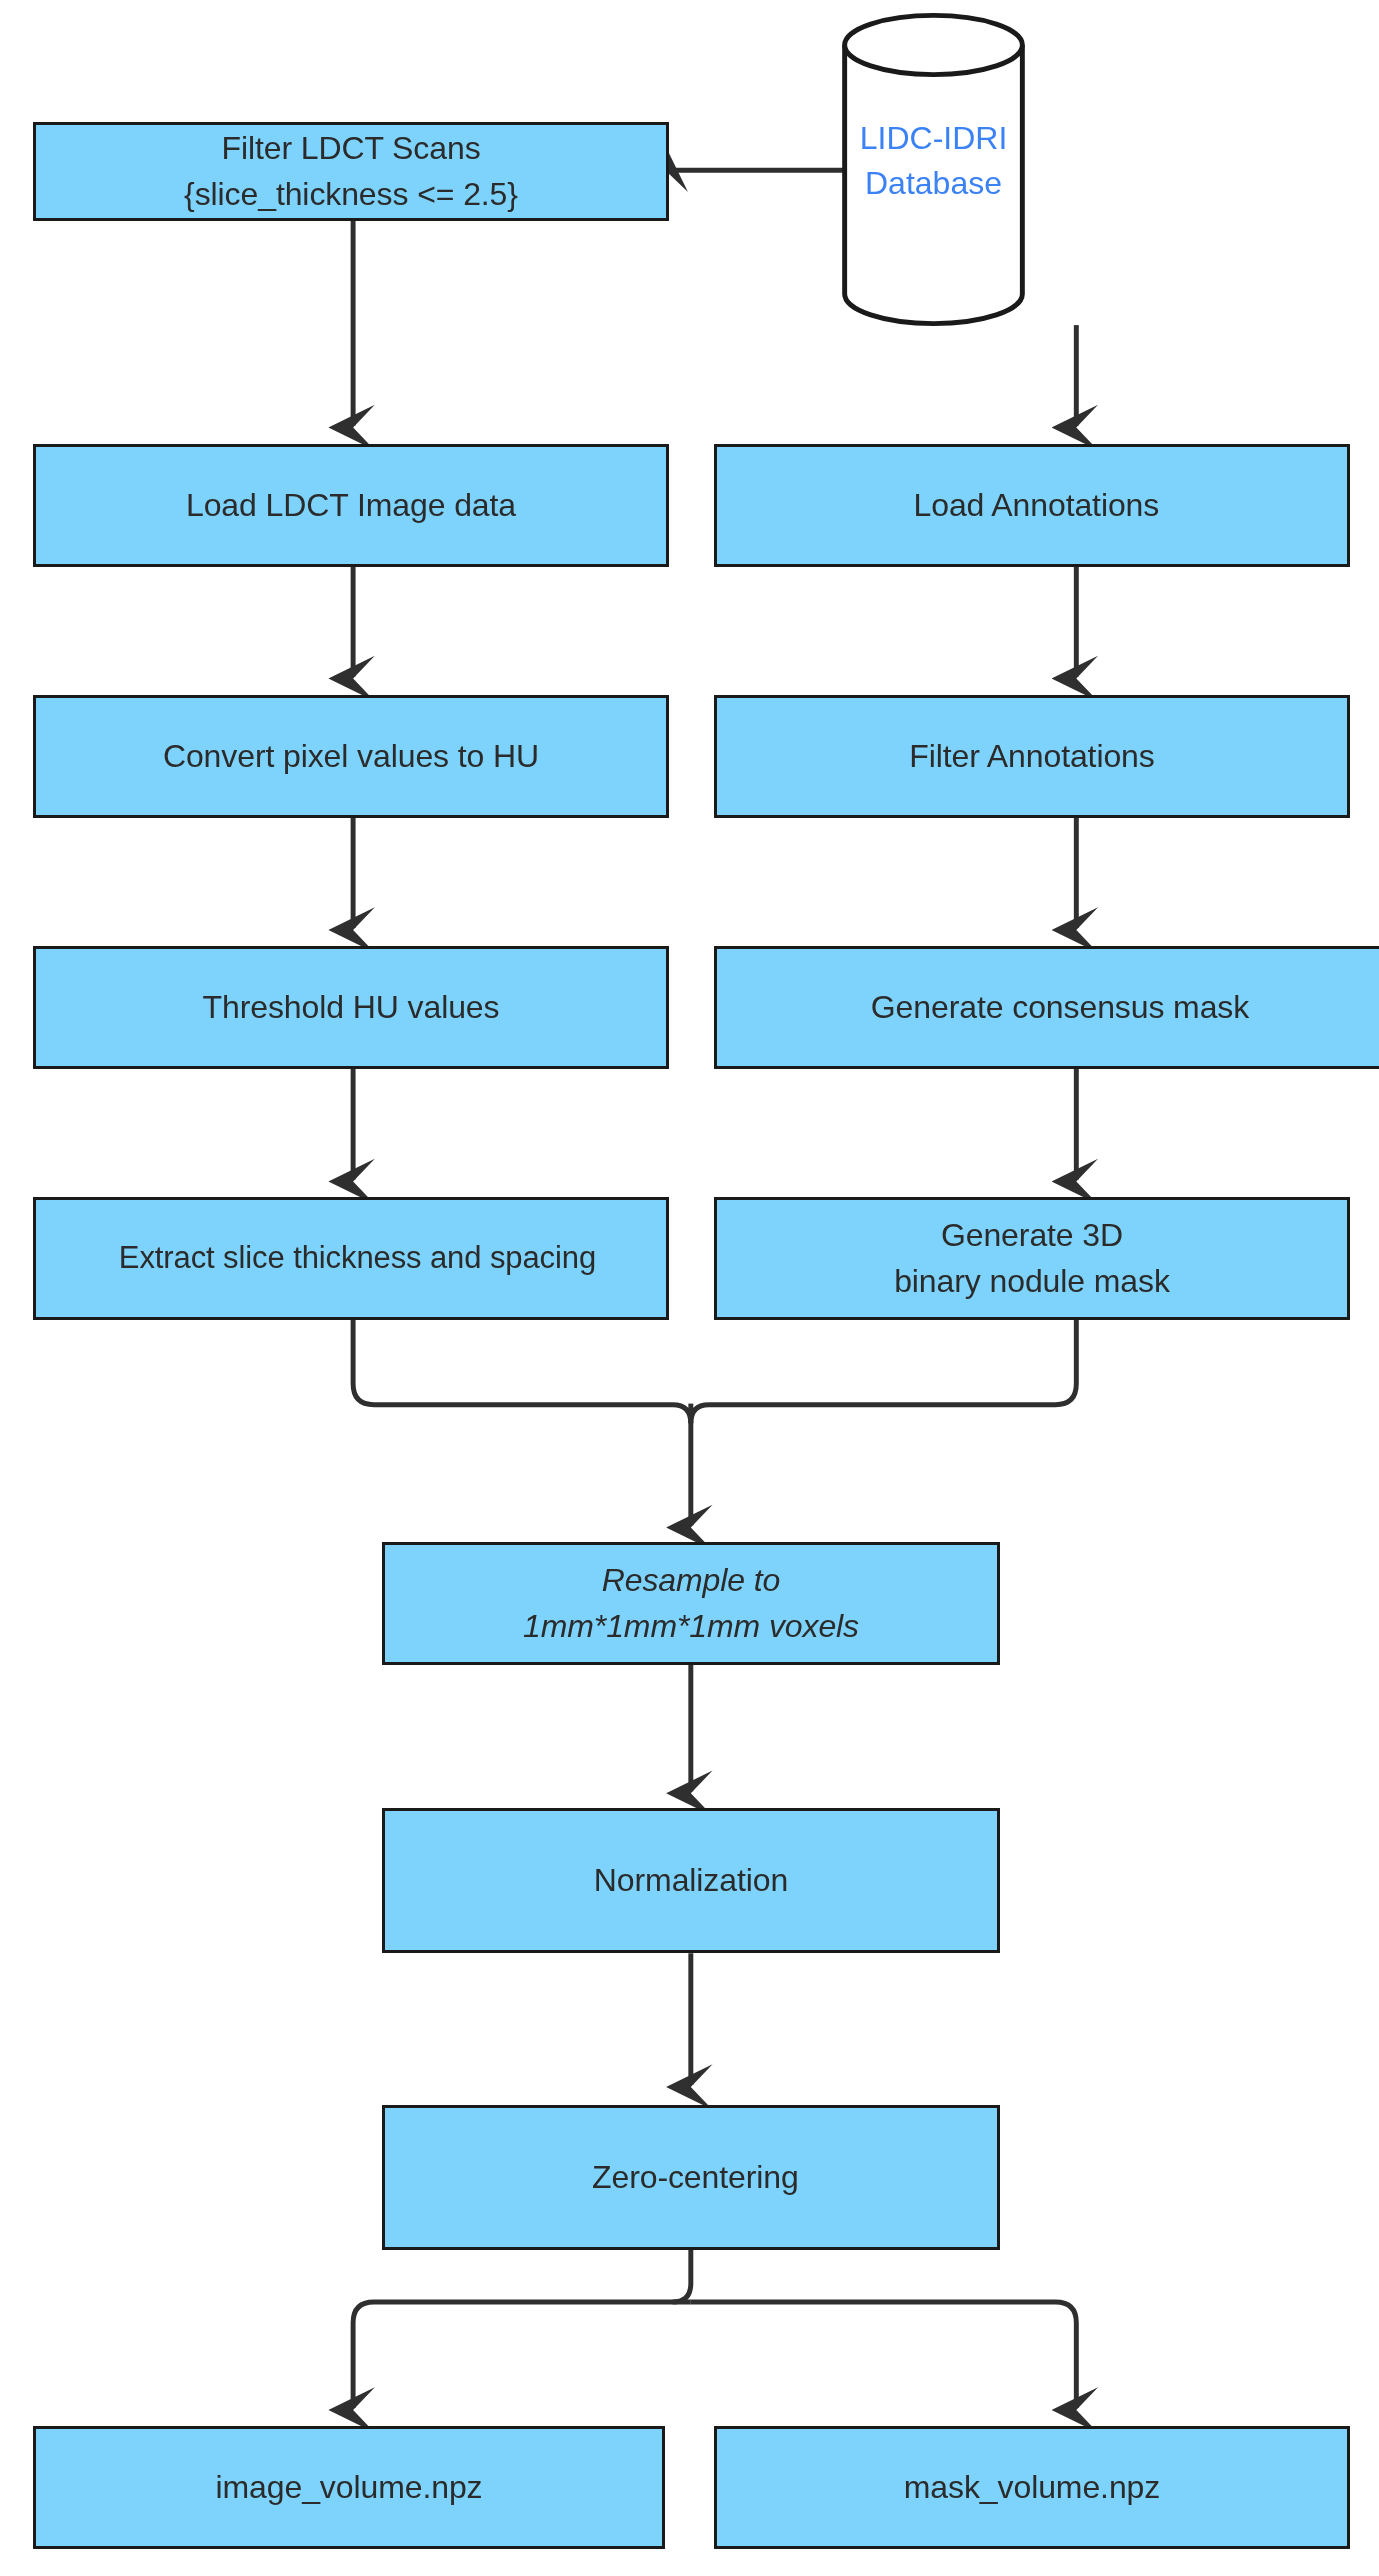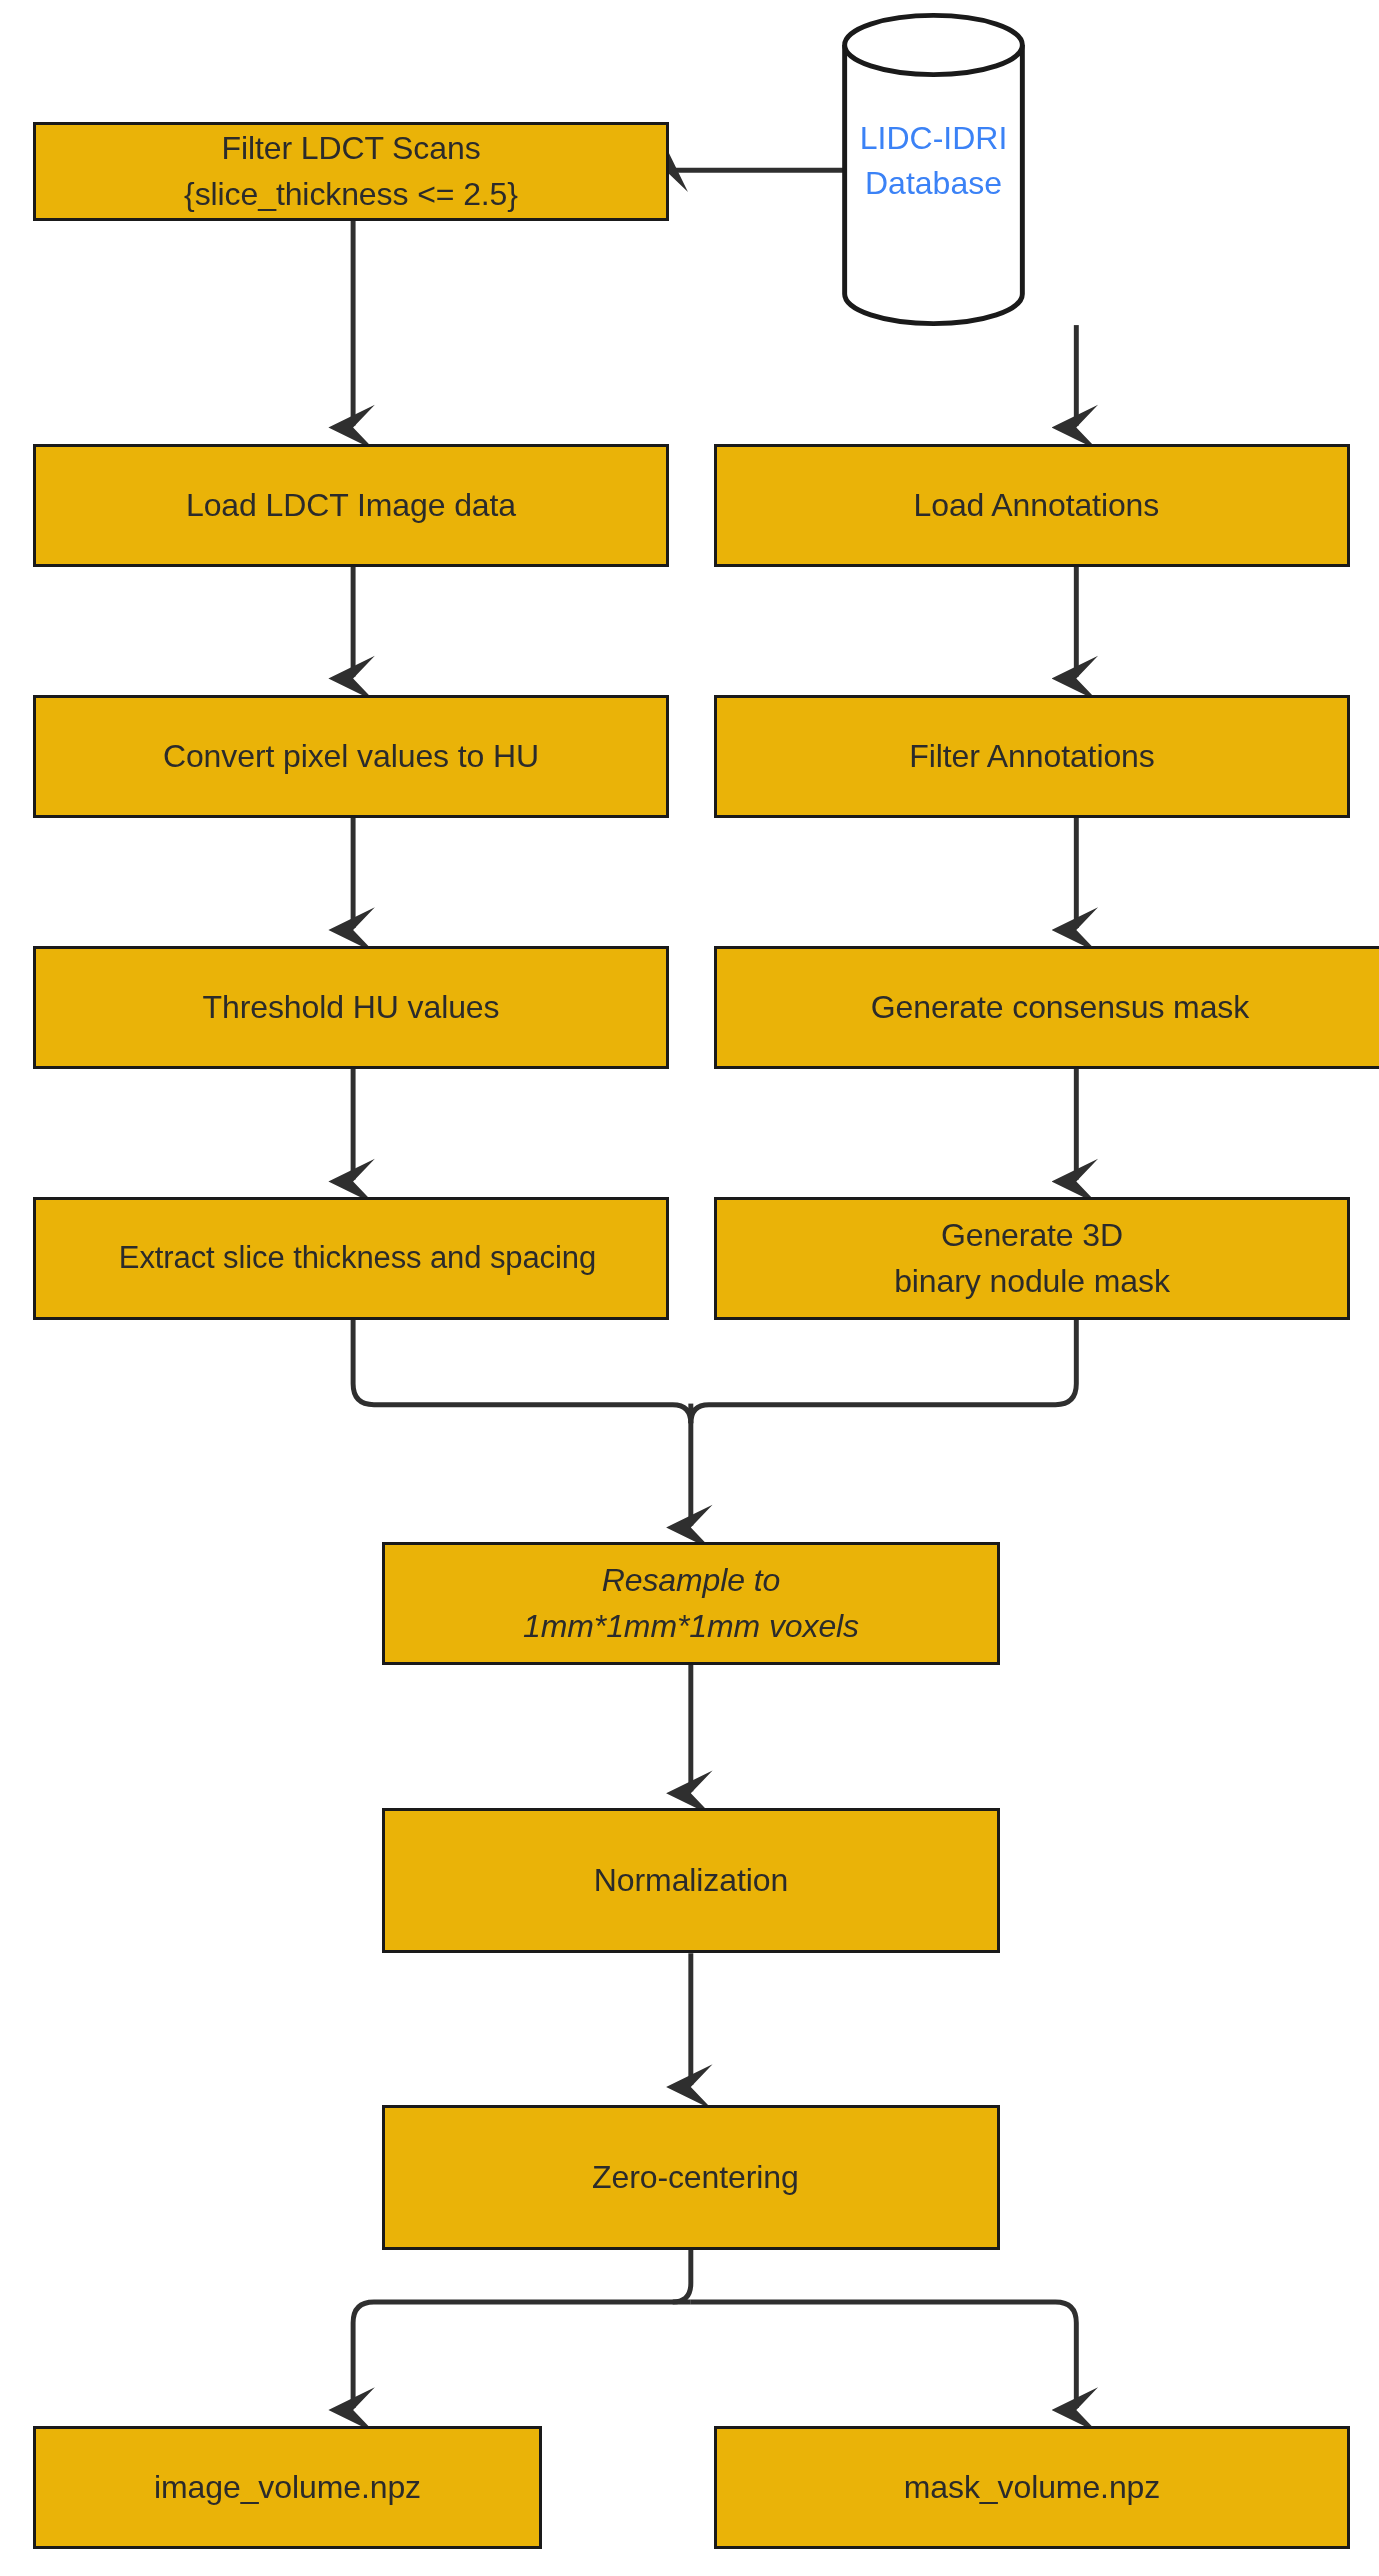--- a/index.html
+++ b/index.html
@@ -22,21 +22,21 @@
     position: absolute;
     left: 0;
     top: 0;
     width: 1380px;
     height: 2576px;
     pointer-events: none;
   }
   .node {
     position: absolute;
     box-sizing: border-box;
-    background: #eab308;
+    background: #7dd3fc;
     border: 3.8px solid #1a1a1a;
     display: flex;
     align-items: center;
     justify-content: center;
     text-align: center;
     color: #2b2b2b;
     font-family: "Liberation Sans", sans-serif;
     font-size: 32px;
     line-height: 1.42;
     letter-spacing: -0.1px;
@@ -174,21 +174,21 @@
   </div>
 
   <div class="node" style="left:382px; top:1808px; width:618px; height:145px;">
     <span class="node-label">Normalization</span>
   </div>
 
   <div class="node" style="left:382px; top:2105px; width:618px; height:145px;padding-left:12px;">
     <span class="node-label">Zero-centering</span>
   </div>
 
-  <div class="node" style="left:33px; top:2426px; width:509px; height:123px;">
+  <div class="node" style="left:33px; top:2426px; width:632px; height:123px;">
     <span class="node-label">image_volume.npz</span>
   </div>
 
   <div class="node" style="left:714px; top:2426px; width:636px; height:123px;">
     <span class="node-label">mask_volume.npz</span>
   </div>
 
 </div>
 
 

